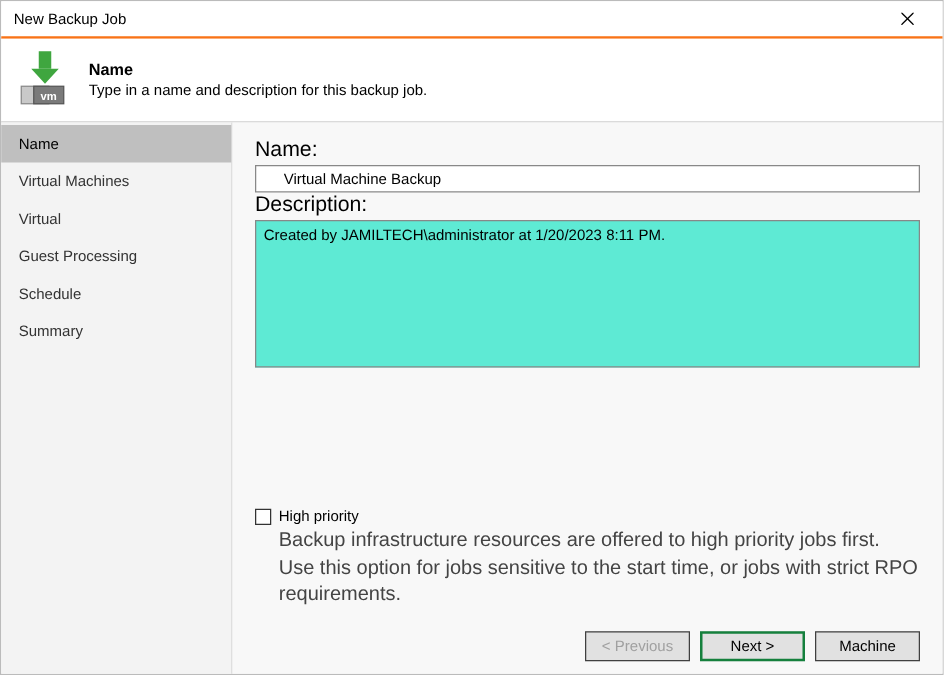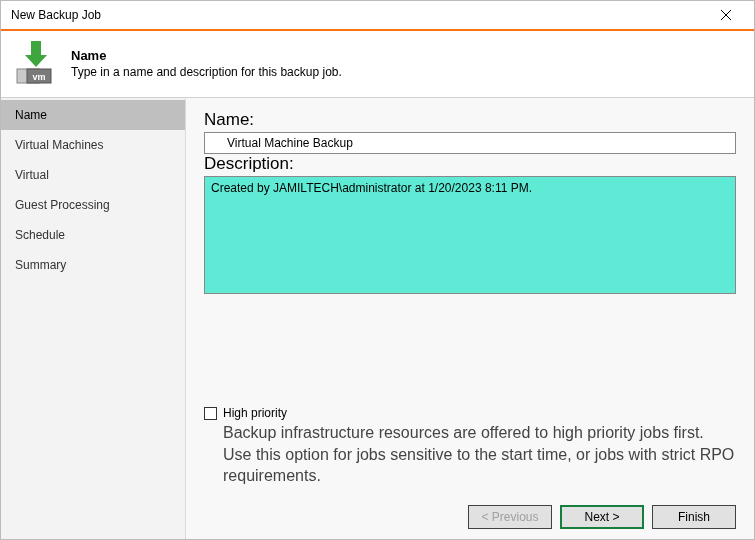--- a/index.html
+++ b/index.html
@@ -222,20 +222,20 @@
         <div class="checkbox-row">
           <div class="checkbox"></div>
           <span>High priority</span>
         </div>
         <div class="priority-desc">Backup infrastructure resources are offered to high priority jobs first. Use this option for jobs sensitive to the start time, or jobs with strict RPO requirements.</div>
       </div>
 
       <div class="button-row">
         <button class="btn" disabled="">&lt; Previous</button>
         <button class="btn primary">Next &gt;</button>
-        <button class="btn">Finish</button>
+        <button class="btn">Machine</button>
       </div>
 
     </div>
 
   </div>
 
 </div>
 
 </body></html>

